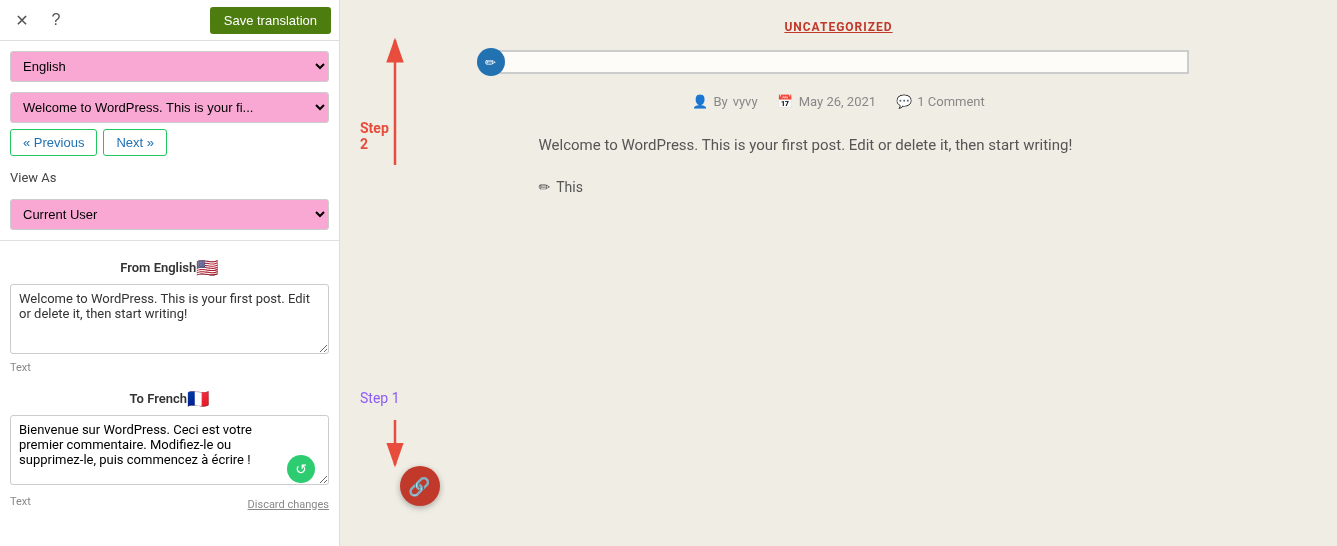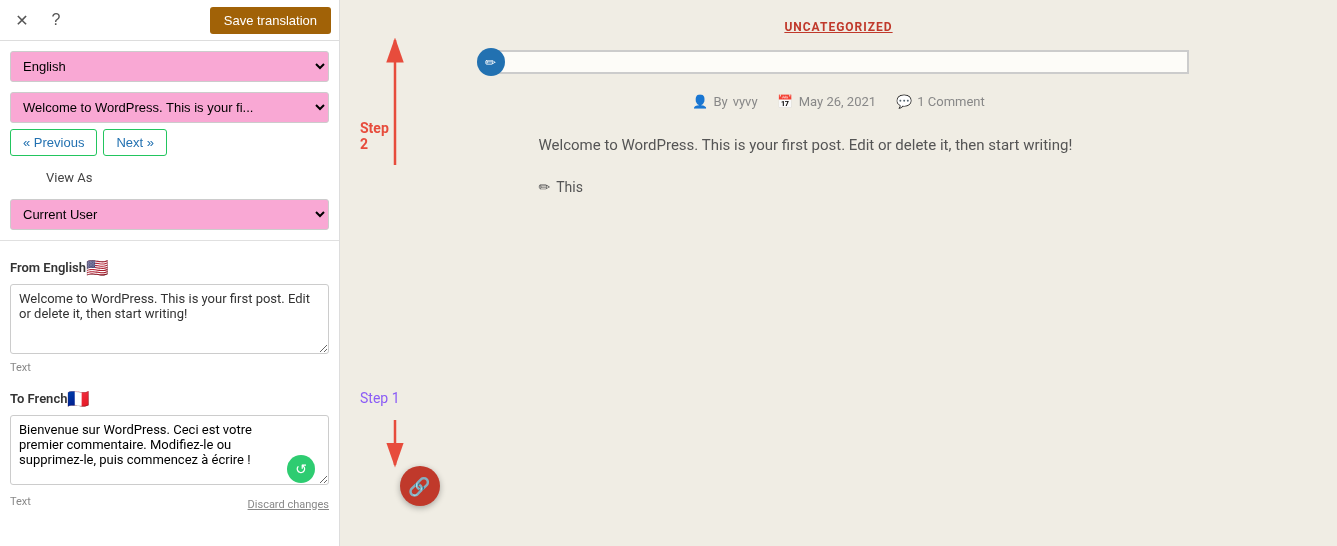--- a/index.html
+++ b/index.html
@@ -42,21 +42,21 @@
       cursor: pointer;
       display: flex;
       align-items: center;
       justify-content: center;
       font-size: 16px;
       color: #555;
       border-radius: 3px;
     }
 
     .save-btn {
-      background: #a16207;
+      background: #4d7c0f;
       color: #fff;
       border: none;
       padding: 6px 14px;
       border-radius: 3px;
       cursor: pointer;
       font-size: 13px;
       font-weight: 500;
       margin-left: auto;
     }
 
@@ -95,38 +95,37 @@
       color: #2271b1;
       border-radius: 3px;
       cursor: pointer;
       font-size: 13px;
     }
 
     .view-as-label {
       font-size: 13px;
       color: #444;
       padding: 8px 10px 4px 10px;
-      margin-left: 36px;
     }
 
     .divider {
       border: none;
       border-top: 1px solid #e0e0e0;
       margin: 10px 0;
     }
 
     .translation-section {
       padding: 0 10px;
       margin-top: 6px;
     }
 
     .section-header {
       display: flex;
       align-items: center;
-      justify-content: flex-start;
+      justify-content: center;
       margin-bottom: 6px;
     }
 
     .section-title {
       font-size: 13px;
       font-weight: 600;
       color: #333;
     }
 
     .flag-icon {

